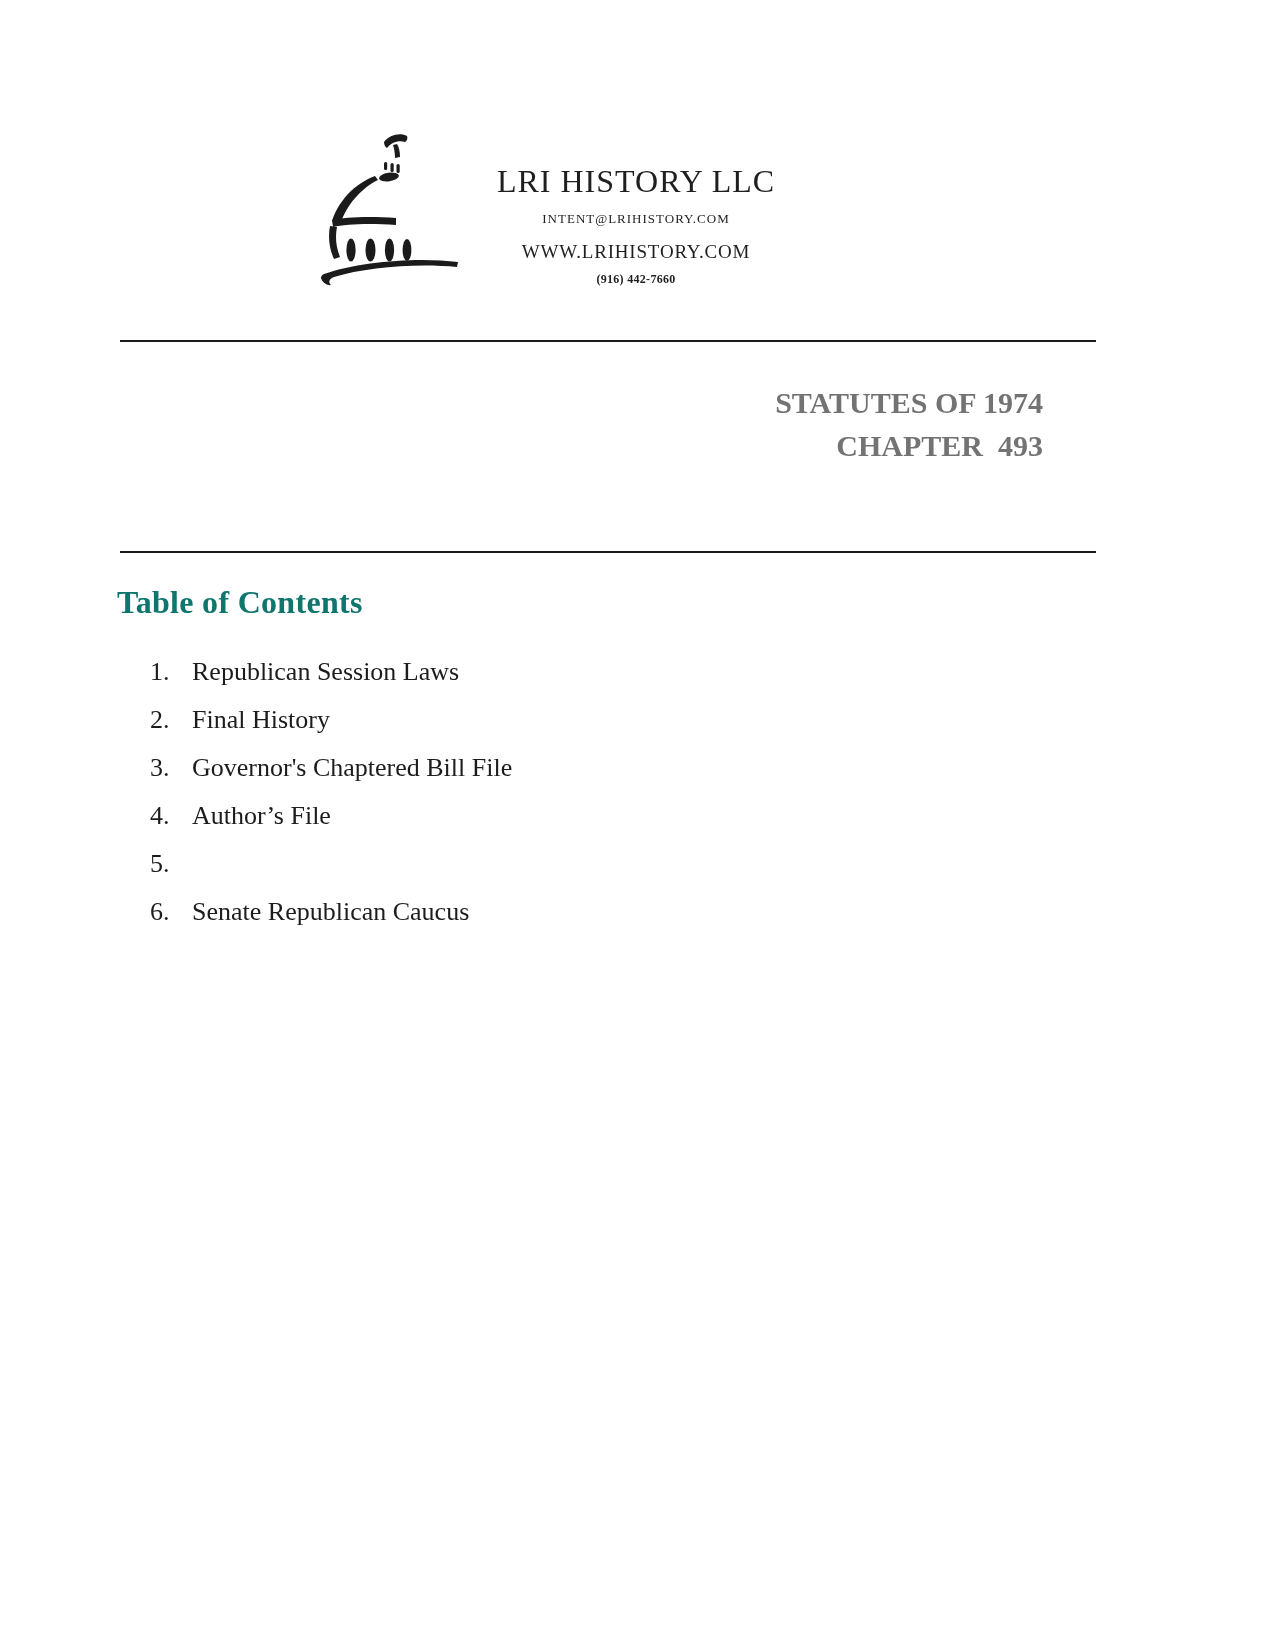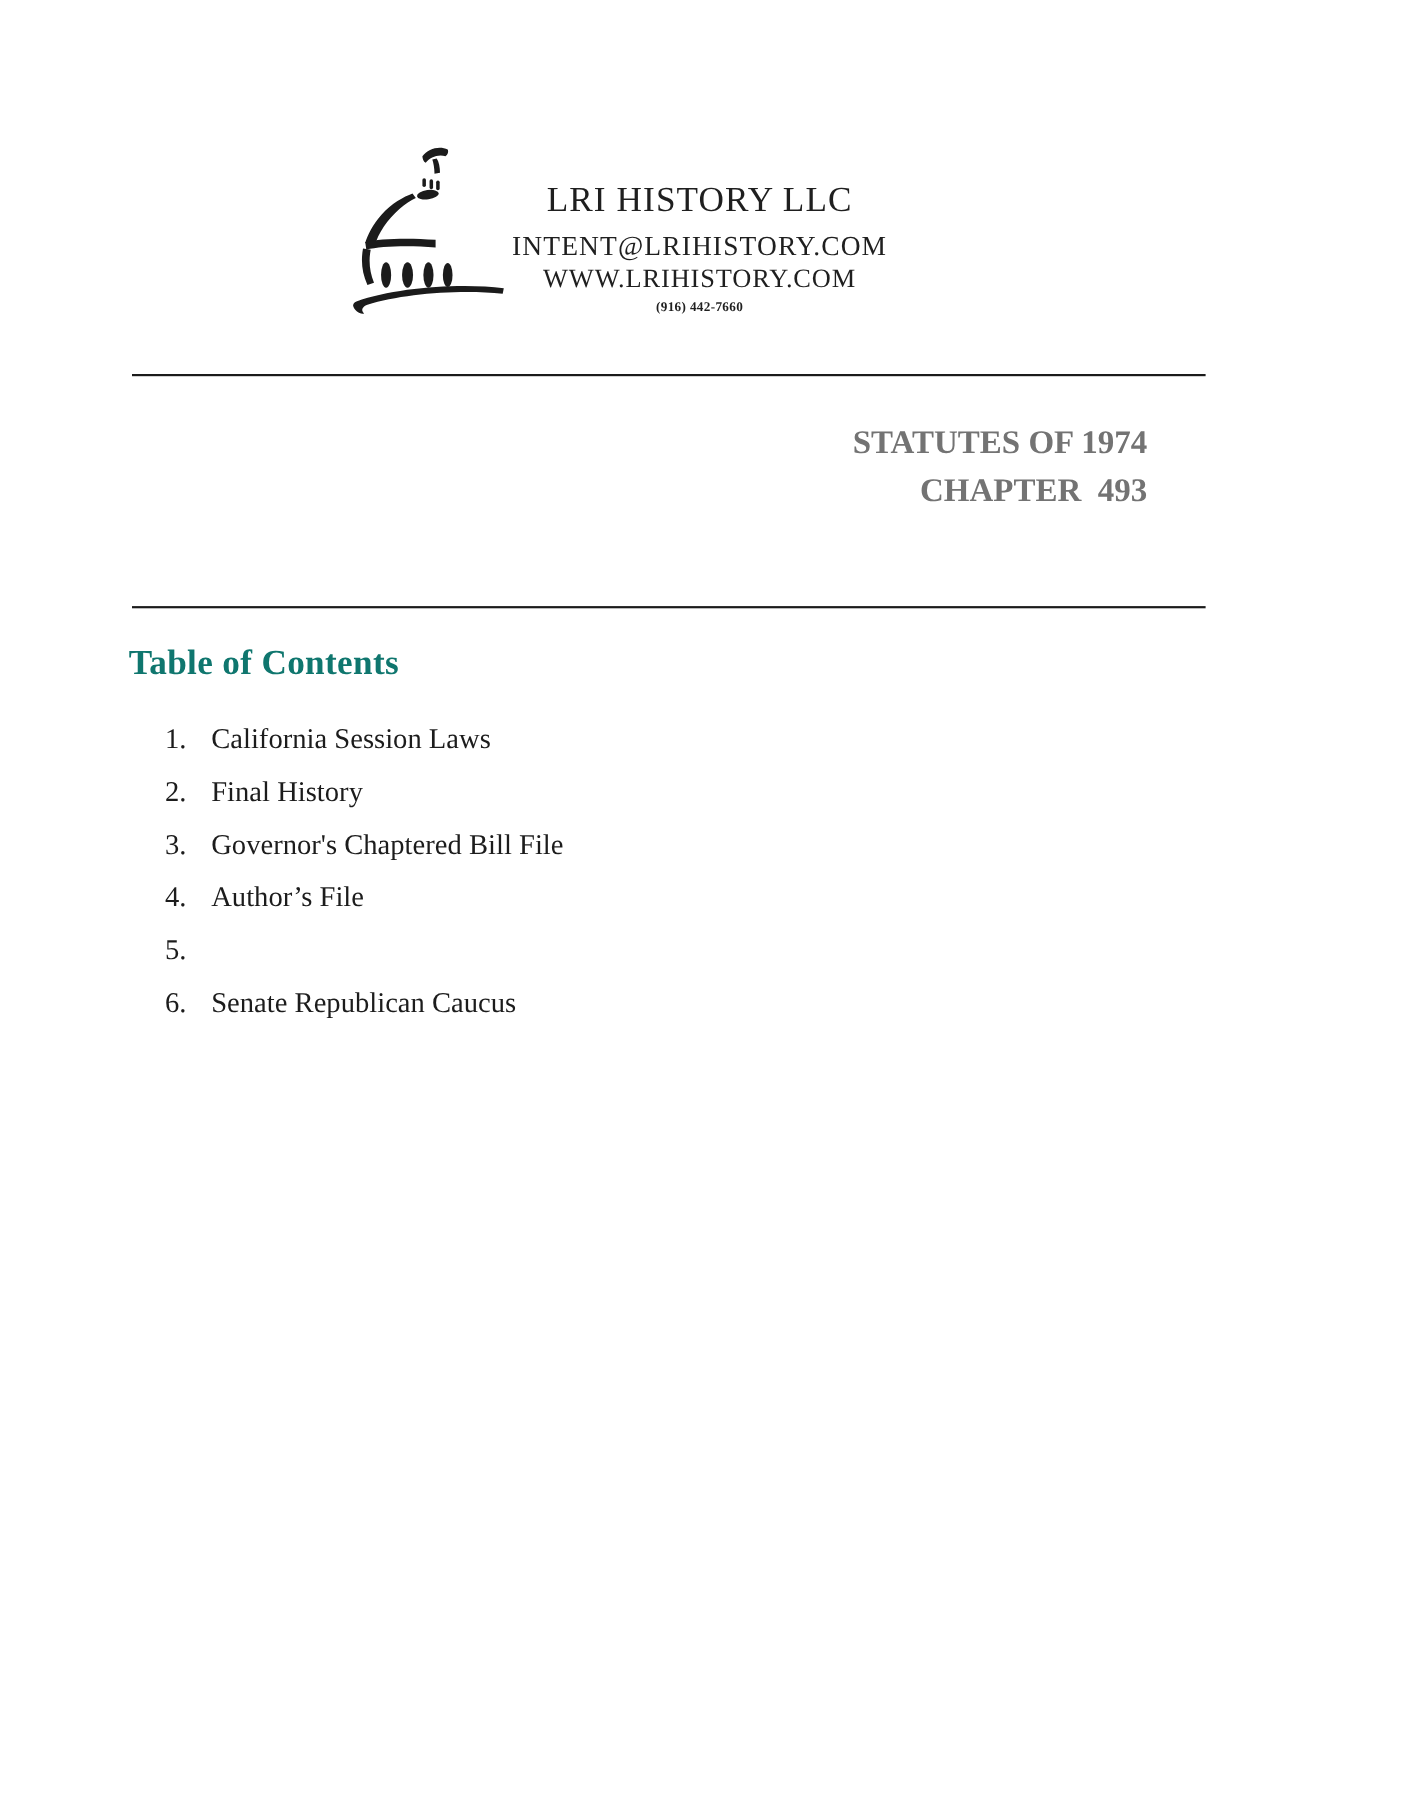--- a/index.html
+++ b/index.html
@@ -33,22 +33,22 @@
   .org-line {
     position: absolute;
     left: 446px;
     width: 380px;
     text-align: center;
     line-height: 1;
     white-space: pre;
     color: #1f1f1f;
   }
   .org-name  { top: 165px; font-size: 32px; letter-spacing: 1px; }
-  .org-email { top: 212px; font-size: 25px; letter-spacing: 1px; }
-  .org-site  { top: 242px; font-size: 24px; letter-spacing: 0.8px; }
+  .org-email { top: 212px; font-size: 13px; letter-spacing: 1px; }
+  .org-site  { top: 242px; font-size: 19px; letter-spacing: 0.8px; }
   .org-phone { top: 273px; font-size: 12px; letter-spacing: 0.3px; font-weight: bold; }
   
   .rule {
     position: absolute;
     left: 120px;
     width: 976px;
     height: 2px;
     background: #1b1b1b;
   }
   .rule-1 { top: 340px; }
@@ -140,21 +140,21 @@
     <div class="ref-line">CHAPTER  493</div>
   </div>
 
   <div class="rule rule-2"></div>
 
   <h1 class="toc-title">Table of Contents</h1>
 
   <ol class="toc-list">
     <li class="toc-item">
       <span class="toc-num">1.</span>
-      <span class="toc-label">California Session Laws</span>
+      <span class="toc-label">Republican Session Laws</span>
     </li>
     <li class="toc-item">
       <span class="toc-num">2.</span>
       <span class="toc-label">Final History</span>
     </li>
     <li class="toc-item">
       <span class="toc-num">3.</span>
       <span class="toc-label">Governor's Chaptered Bill File</span>
     </li>
     <li class="toc-item">

